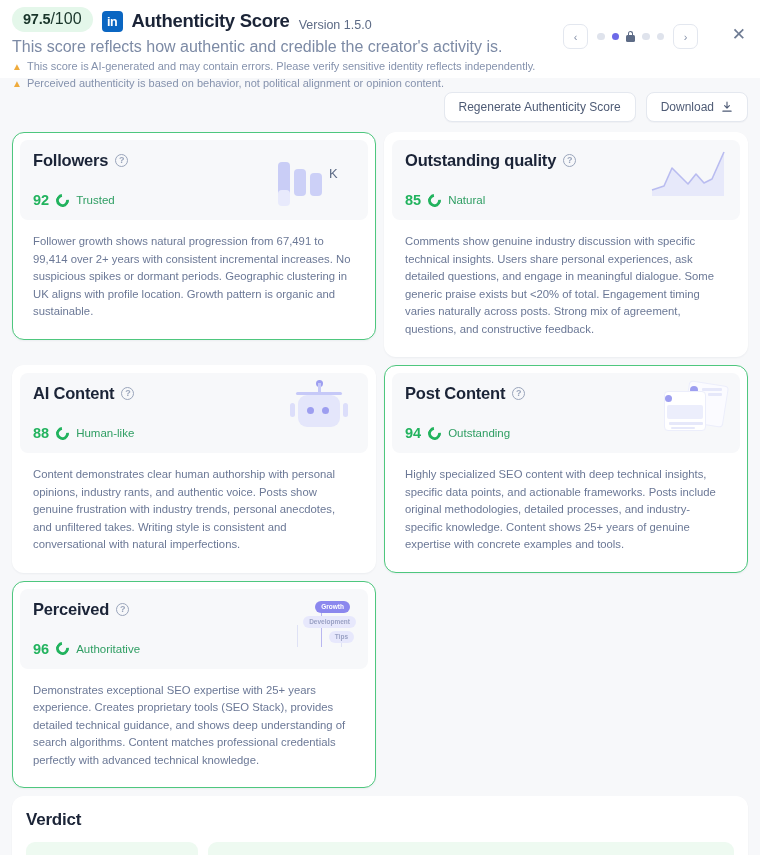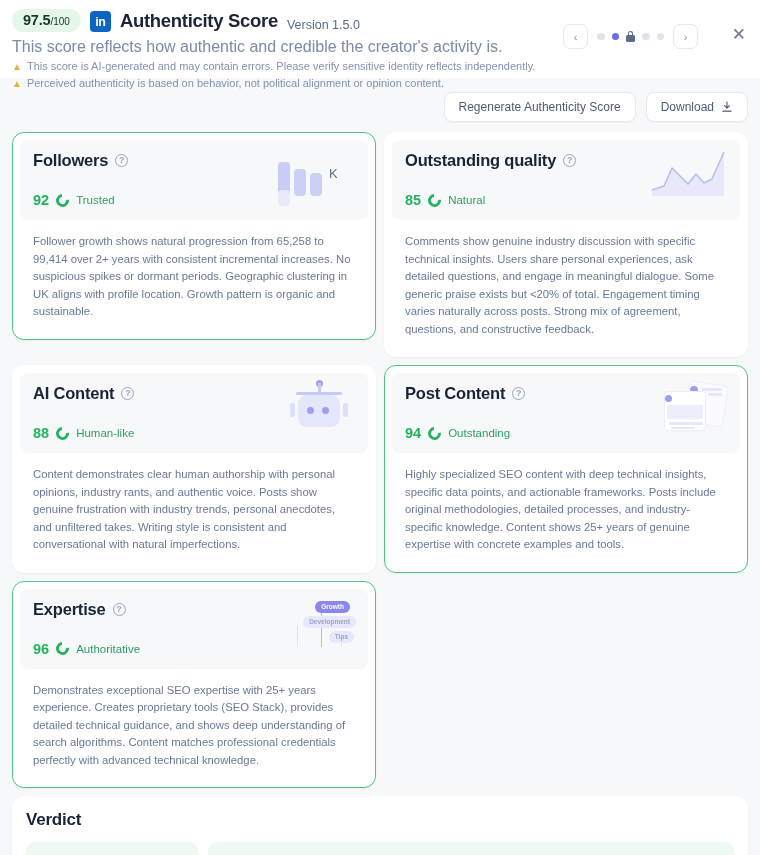--- a/index.html
+++ b/index.html
@@ -20,21 +20,21 @@
   }
   .title-row { display: flex; align-items: flex-end; gap: 9px; height: 26px; }
   .score-pill {
     background: #e4f7ea;
     border-radius: 13px;
     padding: 3px 11px 4px 11px;
     display: flex; align-items: baseline; gap: 0px;
     color: #18352a;
   }
   .score-pill .big { font-size: 14.5px; font-weight: 600; letter-spacing: -0.2px; }
-  .score-pill .small { font-size: 10px; font-weight: 500; }
+  .score-pill .small { font-size: 16px; font-weight: 500; }
   .li-icon {
     width: 21px; height: 21px; border-radius: 4px;
     background: #0a66c2; color: #fff;
     font-size: 12.5px; font-weight: 700;
     display: flex; align-items: center; justify-content: center;
     font-family: "Liberation Sans", sans-serif;
     letter-spacing: -0.5px;
   }
   .page-title {
     font-size: 18.5px; font-weight: 700; color: #1b2437; letter-spacing: -0.3px;
@@ -279,21 +279,21 @@
       <div class="illo">
         <div class="bars">
           <i class="b1"></i>
             <i class="b2"></i>
             <i class="b3"></i>
           <span class="ghost"></span>
           <span class="k">K</span>
         </div>
       </div>
     </div>
-    <div class="card-body">Follower growth shows natural progression from 65,258 to 99,414 over 2+ years with consistent incremental increases. No suspicious spikes or dormant periods. Geographic clustering in UK aligns with profile location. Growth pattern is organic and sustainable.</div>
+    <div class="card-body">Follower growth shows natural progression from 67,491 to 99,414 over 2+ years with consistent incremental increases. No suspicious spikes or dormant periods. Geographic clustering in UK aligns with profile location. Growth pattern is organic and sustainable.</div>
   </div>
 
   <div class="card">
     <div class="card-head">
       <div class="card-title">
         <span>Outstanding quality</span>
         <span class="qmark">?</span>
       </div>
       <div class="score-row">
         <span class="score-num">85</span>
@@ -361,21 +361,21 @@
             <span class="ln l4"></span>
         </div>
       </div>
     </div>
     <div class="card-body">Highly specialized SEO content with deep technical insights, specific data points, and actionable frameworks. Posts include original methodologies, detailed processes, and industry-specific knowledge. Content shows 25+ years of genuine expertise with concrete examples and tools.</div>
   </div>
 
   <div class="card highlight">
     <div class="card-head">
       <div class="card-title">
-        <span>Expertise</span>
+        <span>Perceived</span>
         <span class="qmark">?</span>
       </div>
       <div class="score-row">
         <span class="score-num">96</span>
         <span class="ring"></span>
         <span class="score-lbl">Authoritative</span>
       </div>
       <div class="illo">
         <div class="tags">
           <span class="stem s1"></span>

